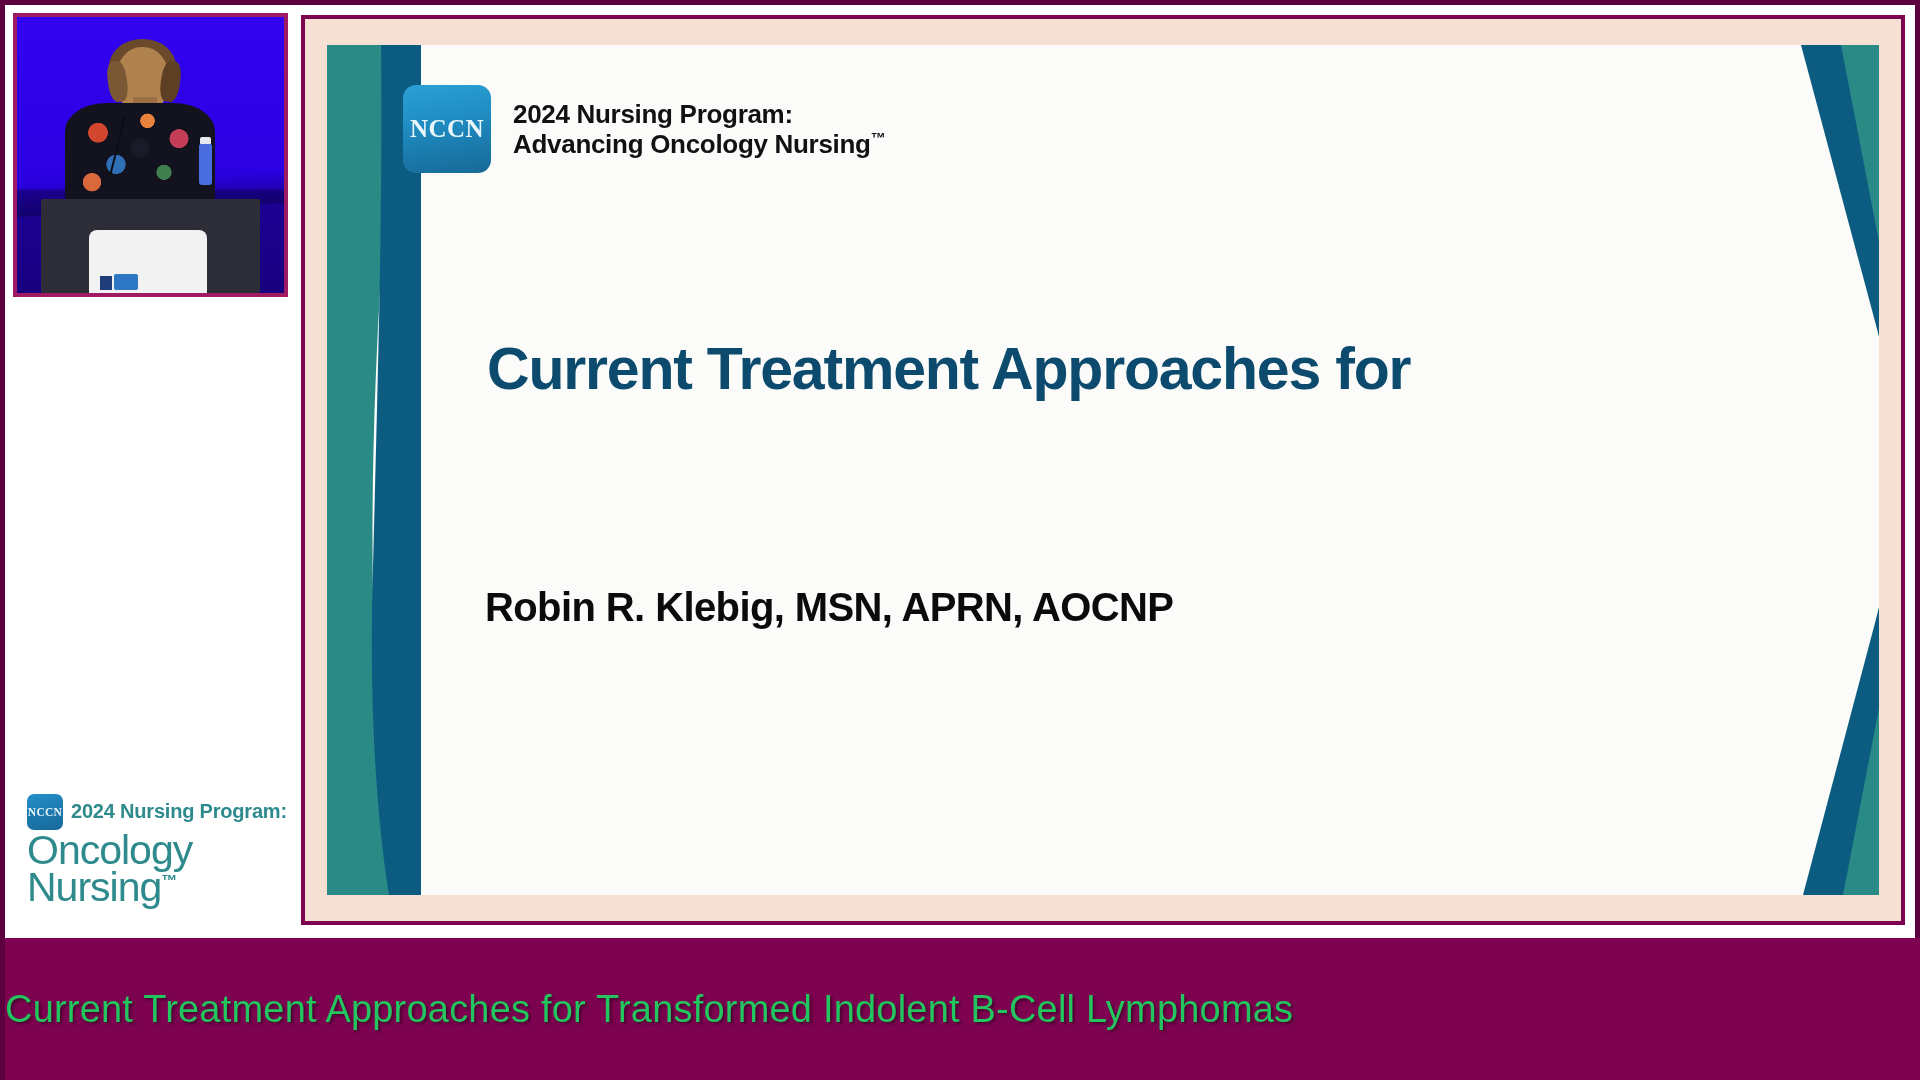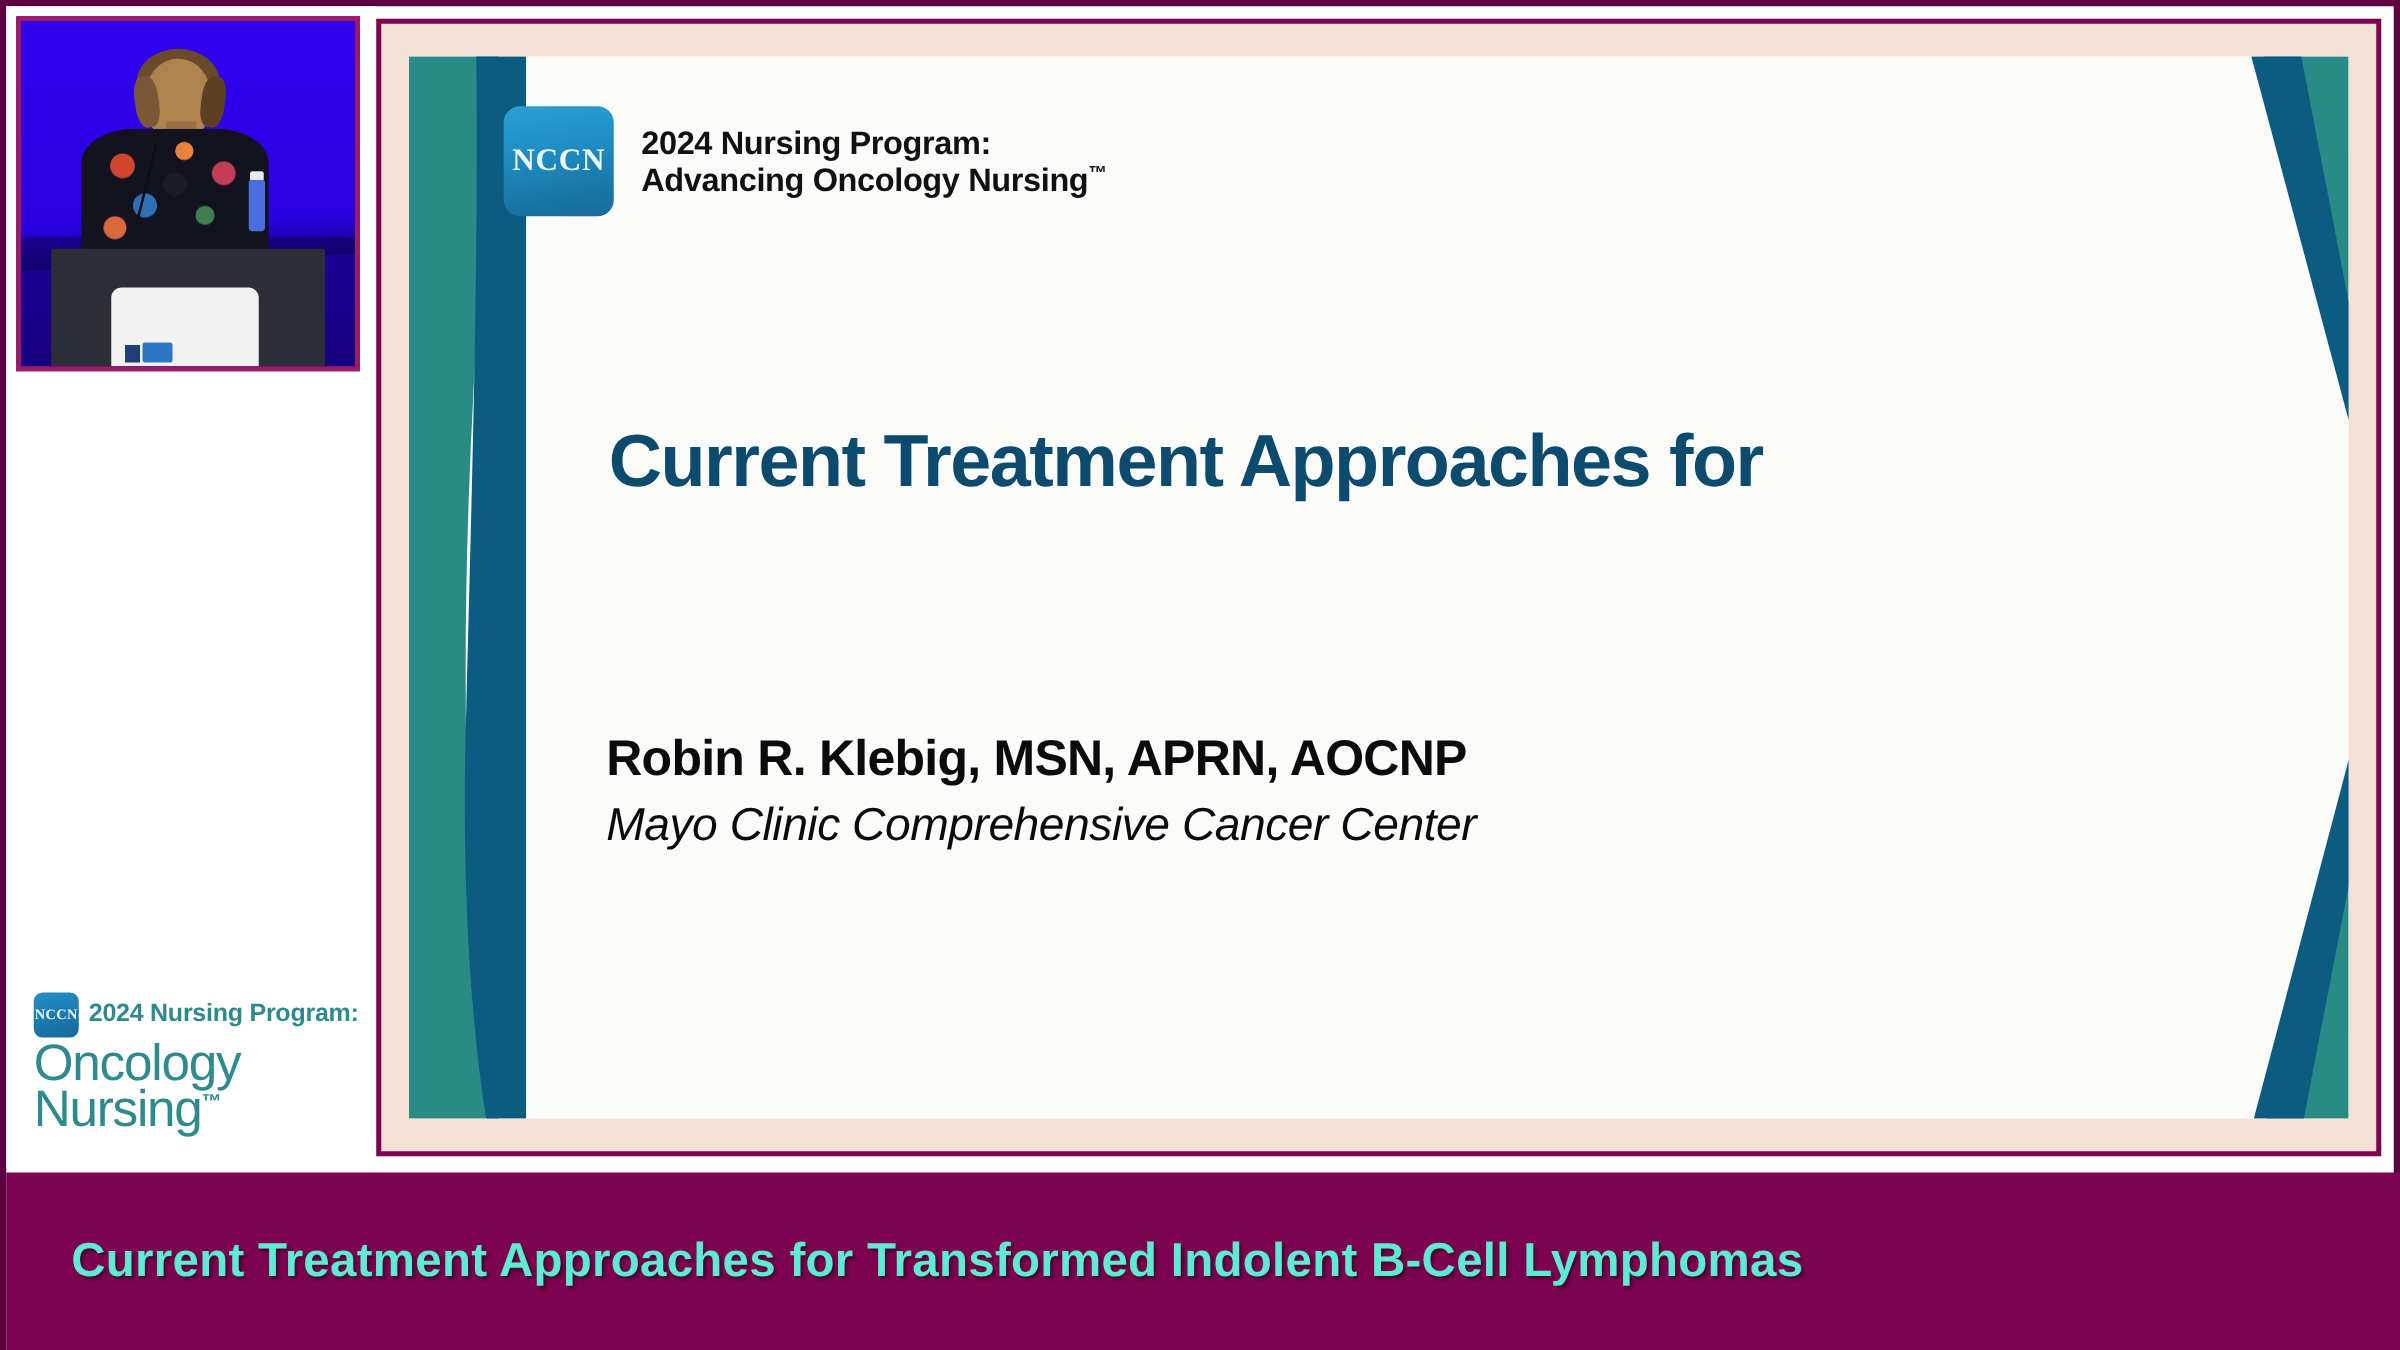--- a/index.html
+++ b/index.html
@@ -275,25 +275,24 @@
   
   #caption-bar {
     position:absolute;
     left:0; bottom:0;
     width:1920px; height:142px;
     background:#7d0350;
     display:flex;
     align-items:center;
   }
   #caption-text {
-    color:#5eead4;
+    color:#22c55e;
     font-size:38px;
-    font-weight:700;
+    font-weight:400;
     letter-spacing:.2px;
-    padding-left:52px;
     text-shadow:2px 2px 3px rgba(0,0,0,.45);
   }
 </style>
 </head>
 <body>
 
 <div id="page">
 
   <div id="sidebar">
 
@@ -362,21 +361,20 @@
           <div><span>Advancing Oncology Nursing</span><span class="tm">™</span></div>
         </div>
       </div>
 
       <div id="slide-title">
         <div>Current Treatment Approaches for</div>
       </div>
 
       <div id="presenter">
         <div id="presenter-name">Robin R. Klebig, MSN, APRN, AOCNP</div>
-        <div id="presenter-affil">Mayo Clinic Comprehensive Cancer Center</div>
       </div>
 
     </div>
   </div>
 
   <div id="caption-bar">
     <div id="caption-text">Current Treatment Approaches for Transformed Indolent B-Cell Lymphomas</div>
   </div>
 
 </div>

